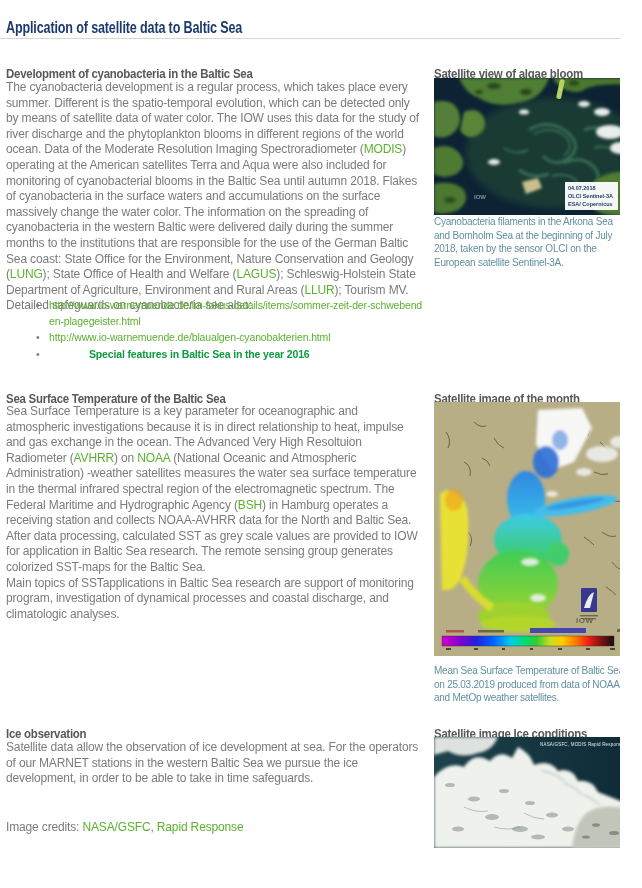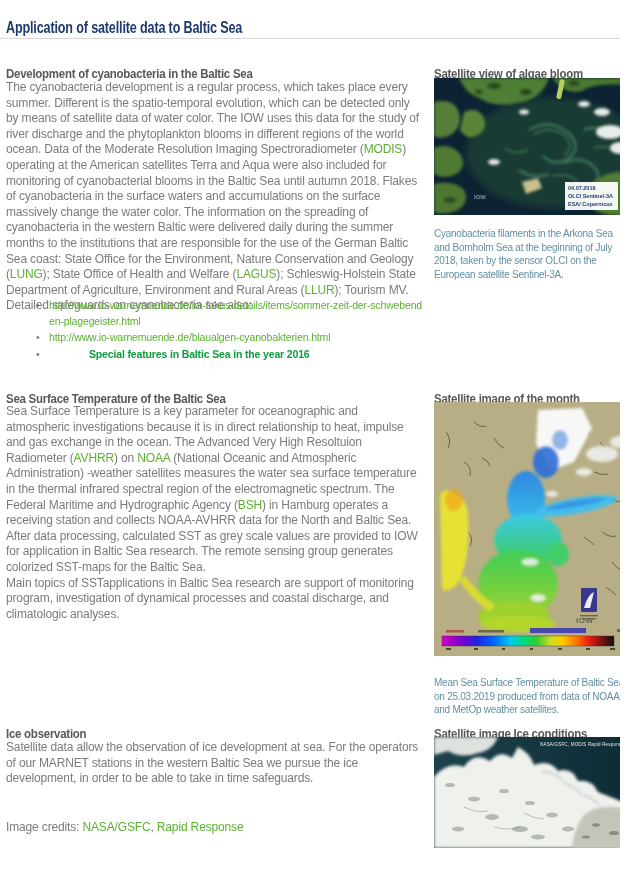--- a/index.html
+++ b/index.html
@@ -10,21 +10,21 @@
               white-space:nowrap;transform:scaleX(0.74);transform-origin:0 0;letter-spacing:-0.2px;}
   .rule{left:0;top:38px;width:642px;height:0;border-top:1px solid #d6d6d6;}
   .sec-h{font-size:13.5px;font-weight:bold;color:#58585a;white-space:nowrap;
          transform:scaleX(0.85);transform-origin:0 0;letter-spacing:-0.3px;}
   .para{font-size:12px;line-height:15.6px;color:#7b7b7b;letter-spacing:-0.15px;text-align:left;}
   .lnk{color:#5cb130;text-decoration:none;cursor:pointer;}
   .lnk.special{color:#0c9b3d;font-weight:bold;margin-left:40px;}
   .linklist{list-style:none;margin:0;padding:0;font-size:10.5px;line-height:15.6px;letter-spacing:-0.15px;}
   .linklist li{position:relative;padding-left:43px;margin:0 0 1px 0;word-break:break-all;}
   .linklist li::before{content:"\2022";position:absolute;left:30px;top:0;color:#7b7b7b;}
-  .caption{font-size:10px;line-height:13.5px;color:#6290a2;letter-spacing:-0.25px;margin-top:12px;}
+  .caption{font-size:10px;line-height:13.5px;color:#6290a2;letter-spacing:-0.25px;}
   .figure{overflow:hidden;}
   .figure svg{display:block;}
   .ov-box{position:absolute;left:131px;top:104px;width:53px;background:rgba(255,255,255,0.95);
           padding:2px 3px;box-sizing:border-box;font-size:5.5px;font-weight:bold;color:#23406e;
           line-height:8px;white-space:nowrap;}
   .ov-wm1{position:absolute;left:40px;top:116px;font-size:6px;color:rgba(213,227,235,0.55);font-weight:bold;}
   .ov-wm2{position:absolute;left:142px;top:214px;font-size:8px;font-weight:bold;color:rgba(92,92,70,0.9);letter-spacing:0.5px;}
   .ov-ice{position:absolute;left:0;top:5px;width:190px;text-align:right;font-size:4.5px;color:#e6ebe9;letter-spacing:0.2px;}
 </style>
 </head>

